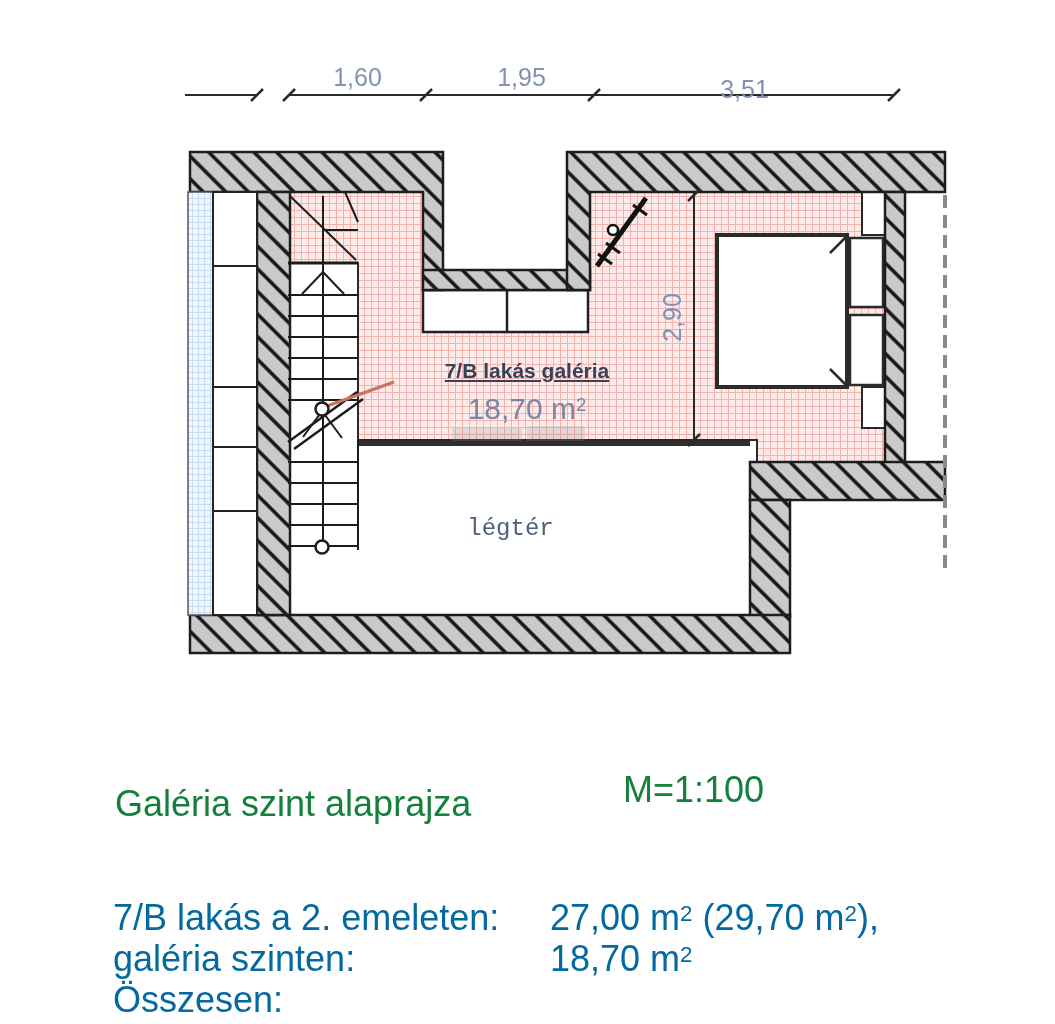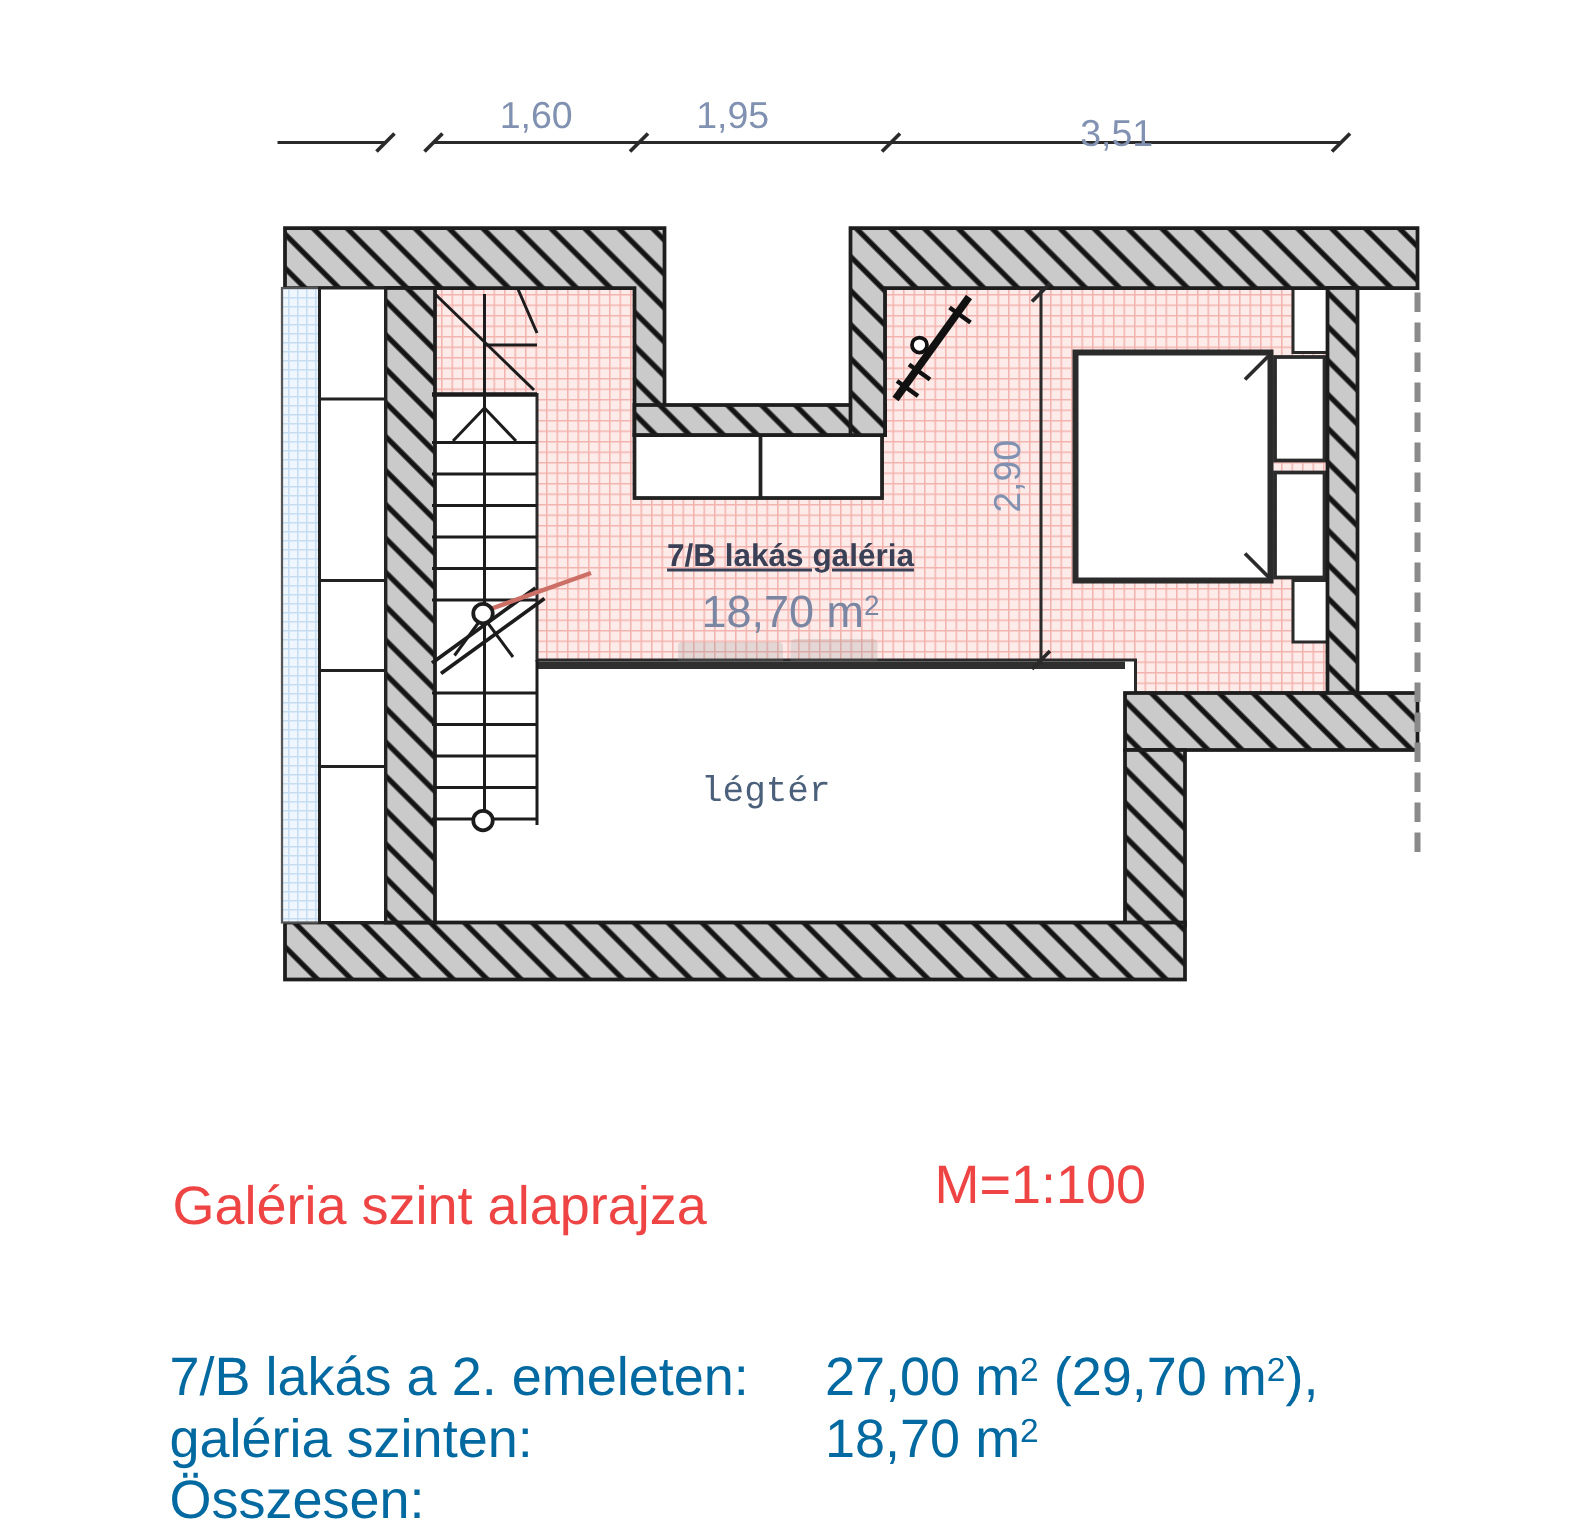--- a/index.html
+++ b/index.html
@@ -5,21 +5,21 @@
   html,body{margin:0;padding:0;background:#ffffff;}
   #stage{position:relative;width:1055px;height:1024px;background:#fff;overflow:hidden;
          font-family:"Liberation Sans",sans-serif;}
   #plan-svg{position:absolute;left:0;top:0;z-index:1;}
   .txt{position:absolute;z-index:2;white-space:nowrap;}
   .dim-label{font-size:25px;color:#8191b1;text-align:center;}
   .vdim{transform:rotate(-90deg);transform-origin:center;}
   .room-name{font-size:21px;font-weight:bold;color:#3a4156;text-align:center;}
   .room-area{font-size:30px;color:#7b86a3;text-align:center;}
   .void-label{font-size:24px;color:#4b607b;text-align:center;}
-  .title-text{font-size:36px;color:#ef4444;}
+  .title-text{font-size:36px;color:#15803d;}
   .area-table{position:absolute;z-index:2;font-size:36px;color:#0369a1;line-height:41px;}
   .area-row{display:flex;}
   .area-row .lbl{flex:0 0 437px;}
   .supify sup{font-size:62%;line-height:0;vertical-align:0.42em;}
 </style>
 </head>
 <body>
 
 <div id="stage">
 
@@ -140,21 +140,21 @@
     <g stroke="#2a2a2a" stroke-width="2">
       <line x1="694" y1="192" x2="694" y2="443"></line>
       <line x1="688" y1="201" x2="700" y2="189" stroke-width="2.5"></line>
       <line x1="688" y1="446" x2="700" y2="434" stroke-width="2.5"></line>
     </g>
 
     <line x1="945" y1="195" x2="945" y2="575" stroke="#8a8a8a" stroke-width="4" stroke-dasharray="13 7"></line>
   </svg>
 
   <div class="txt dim-label" style="left:300px;top:63px;width:115px;">1,60</div>
-  <div class="txt dim-label" style="left:431px;top:63px;width:115px;">1,95</div>
+  <div class="txt dim-label" style="left:464px;top:63px;width:115px;">1,95</div>
   <div class="txt dim-label" style="left:687px;top:63px;width:115px;margin-top:12px;">3,51</div>
   <div class="txt dim-label vdim" style="left:615px;top:303px;width:115px;">2,90</div>
 
   <div class="txt room-name" style="left:417px;top:359px;width:220px;text-decoration:underline;">7/B lakás galéria</div>
   <div class="txt room-area supify" style="left:417px;top:392px;width:220px;">18,70 m<sup>2</sup></div>
   <div class="txt void-label" style="left:448px;top:515px;width:125px;font-family:Liberation Mono, monospace;">légtér</div>
 
   <div class="txt title-text" style="left:115px;top:783px;">Galéria szint alaprajza</div>
   <div class="txt title-text" style="left:623px;top:769px;">M=1:100</div>
 

